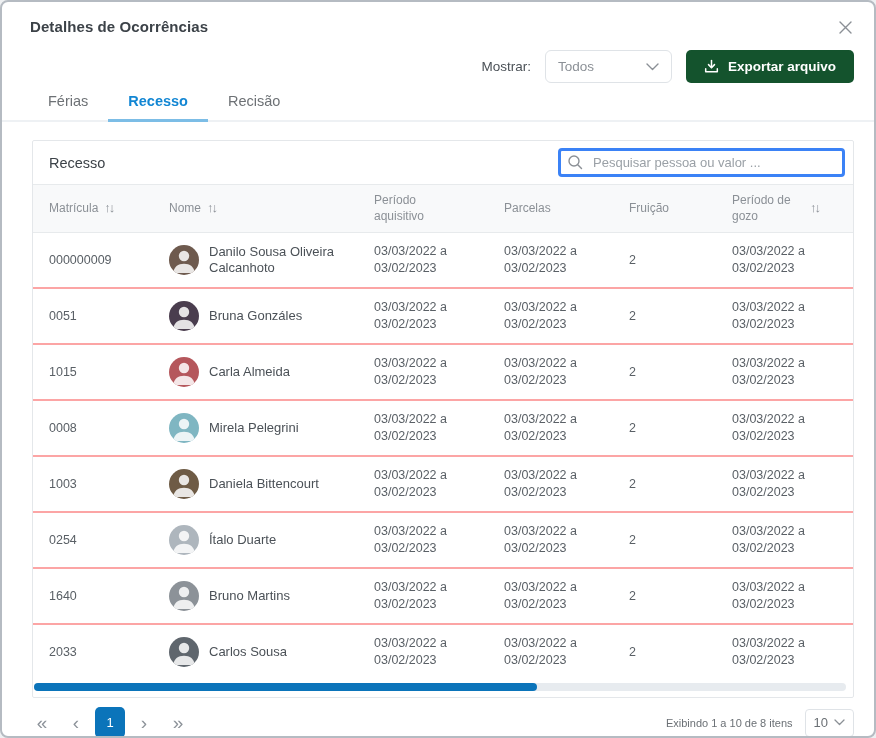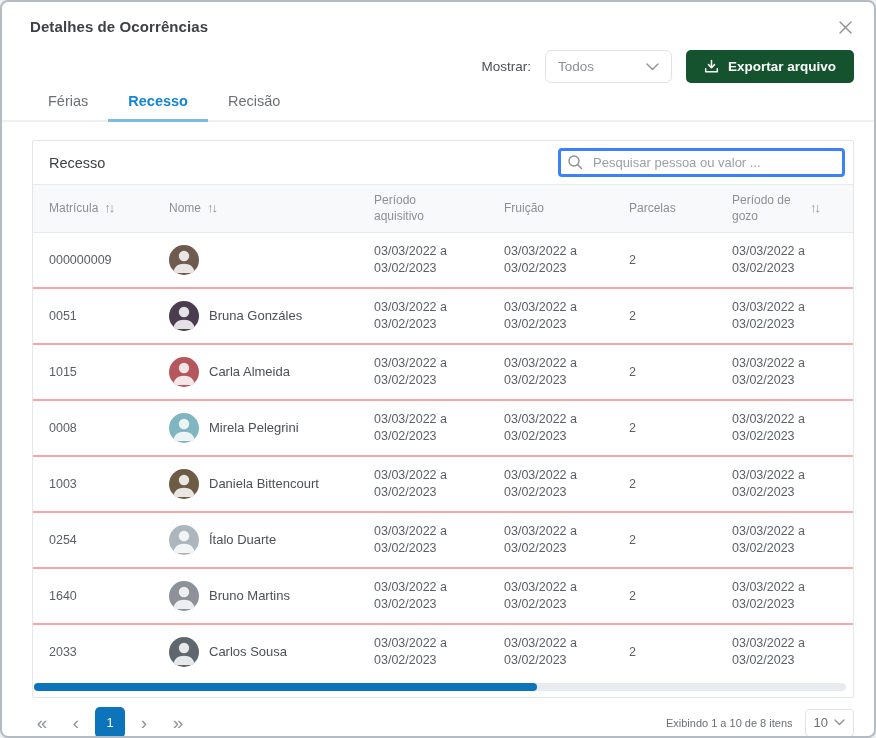--- a/index.html
+++ b/index.html
@@ -135,41 +135,42 @@
         <span class="sort-glyph">↑↓</span>
       </div>
       <div class="th w-auto">
         <span class="label">Nome</span>
         <span class="sort-glyph">↑↓</span>
       </div>
       <div class="th">
         <span class="label">Período aquisitivo</span>
       </div>
       <div class="th w-auto">
+        <span class="label">Parcelas</span>
+      </div>
+      <div class="th w-auto">
         <span class="label">Fruição</span>
-      </div>
-      <div class="th w-auto">
-        <span class="label">Parcelas</span>
       </div>
       <div class="th">
         <span class="label">Período de gozo</span>
         <span class="sort-glyph">↑↓</span>
       </div>
     </div>
 
     <div id="rows-host">
       <div class="grid-row tr">
         <div class="td">000000009</div>
         <div class="td cell-nome">
           <span class="avatar" style="background: rgb(110, 90, 78);">
             <svg width="30" height="30" viewBox="0 0 30 30">
                 <circle cx="15" cy="11" r="5.2" fill="rgba(255,255,255,0.85)"></circle>
                 <path d="M4.5 28c0-6 4.7-9.2 10.5-9.2S25.5 22 25.5 28" fill="rgba(255,255,255,0.85)"></path>
               </svg>
           </span>
+          <span class="nome-text">Danilo Sousa Oliveira Calcanhoto</span>
         </div>
         <div class="td dates">03/03/2022 a 03/02/2023</div>
         <div class="td dates">03/03/2022 a 03/02/2023</div>
         <div class="td">2</div>
         <div class="td dates">03/03/2022 a 03/02/2023</div>
       </div>
 
       <div class="grid-row tr">
         <div class="td">0051</div>
         <div class="td cell-nome">

